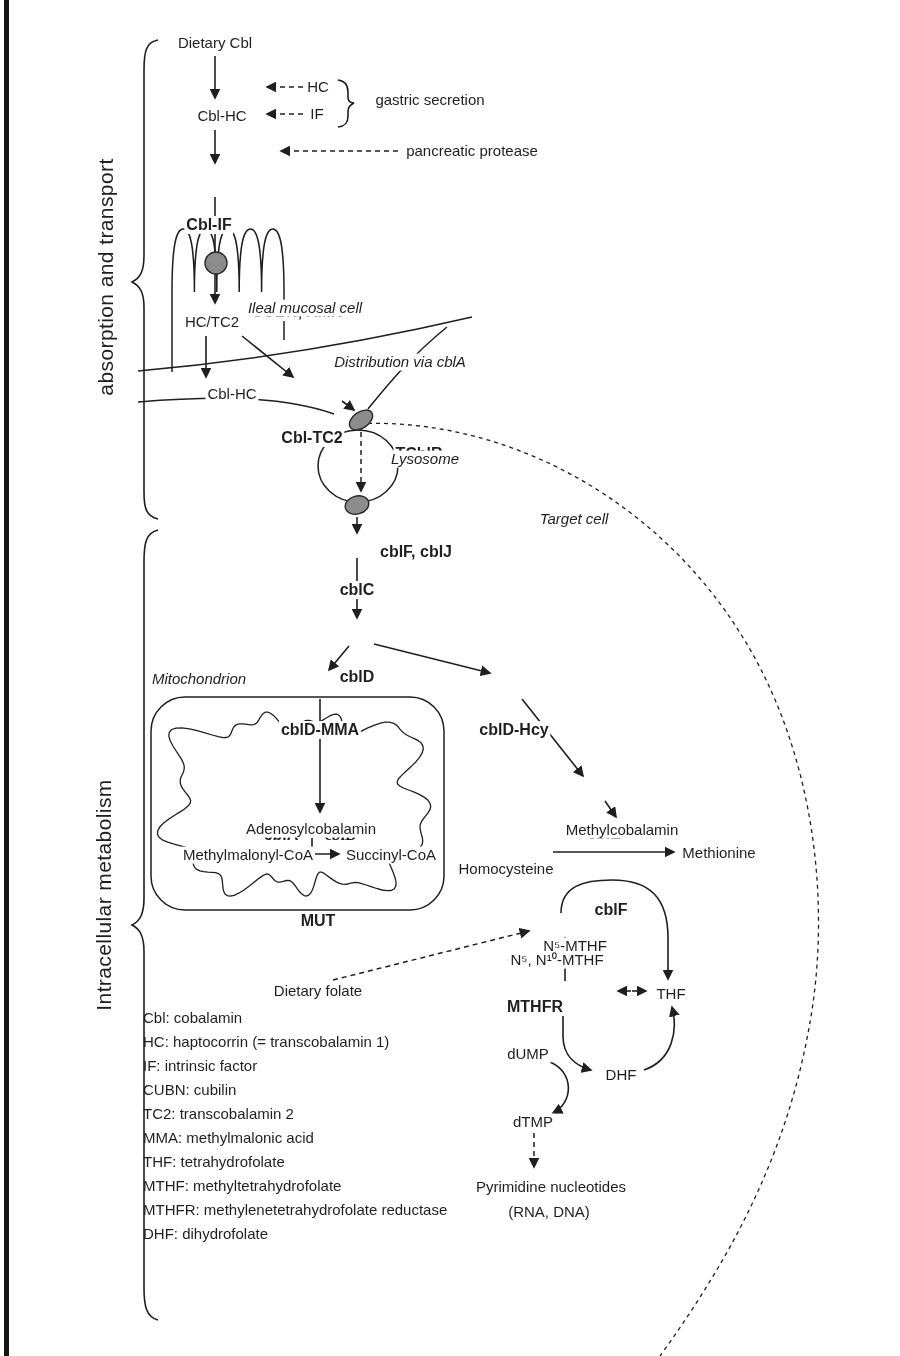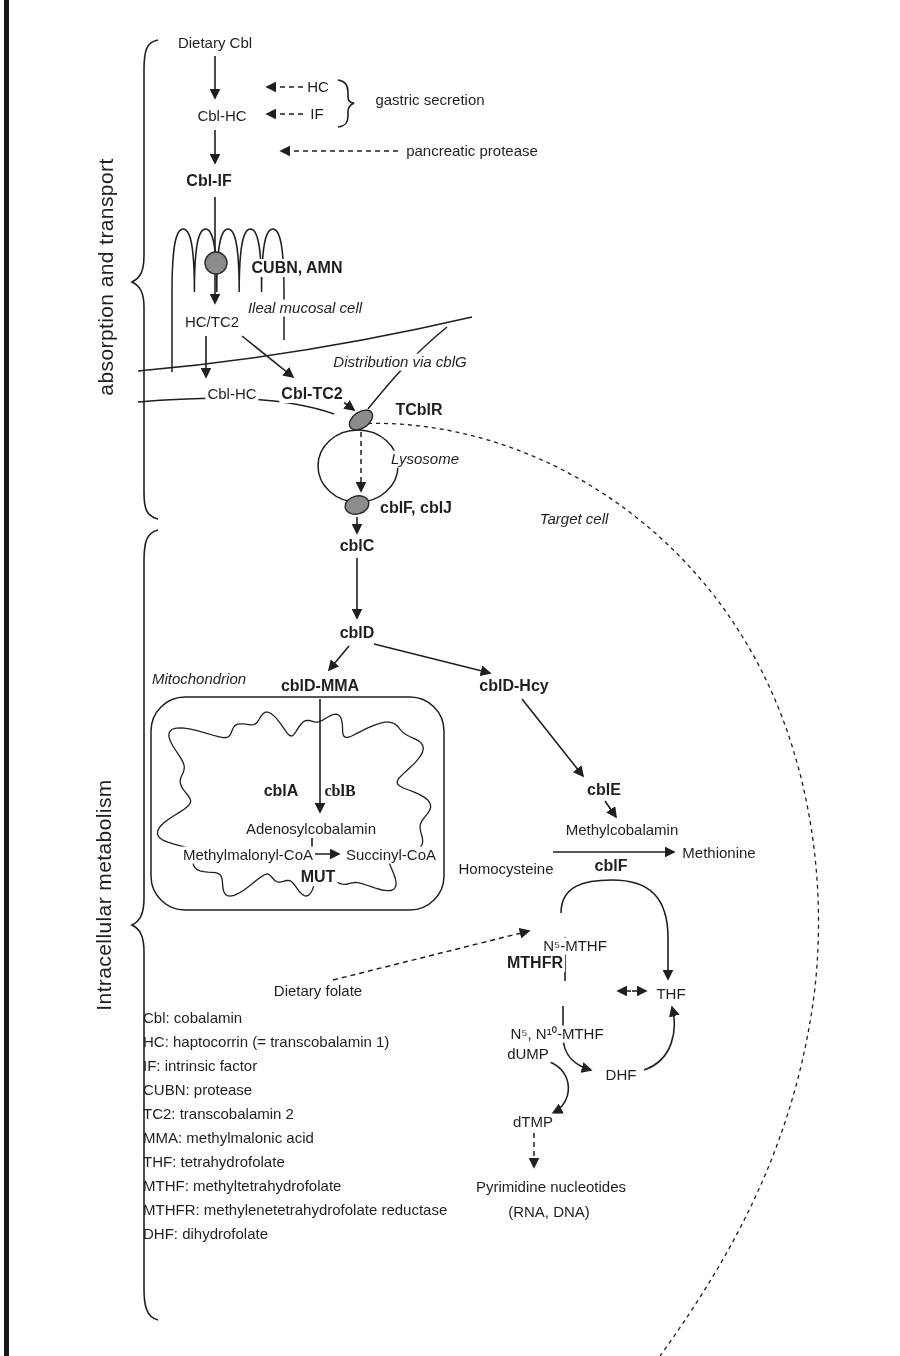--- a/index.html
+++ b/index.html
@@ -7,21 +7,21 @@
     position:relative;width:900px;height:1356px;background:#fff;overflow:hidden;
     font-family:"Liberation Sans", sans-serif;color:var(--ink,#1f1f1f);
   }
   #edge-bar{position:absolute;left:4px;top:0;width:5px;height:1356px;background:#151515;}
   svg{position:absolute;left:0;top:0;}
   .lbl{
     position:absolute;transform:translate(-50%,-50%);
     font-size:15px;line-height:1.12;white-space:nowrap;
     background:#fff;padding:0 2px;z-index:2;color:var(--ink,#1f1f1f);
   }
-  .b{font-weight:bold;font-size:16px;}
+  .b{font-weight:bold;font-size:16px;margin-top:44px;}
   .i{font-style:italic;}
   .vert{
     position:absolute;transform:translate(-50%,-50%) rotate(-90deg);
     font-size:21px;letter-spacing:.4px;white-space:nowrap;z-index:2;color:var(--ink,#1f1f1f);
   }
   .legend{
     position:absolute;left:143px;top:1006px;z-index:2;font-size:15px;line-height:24px;
   }
   .legend div{white-space:nowrap;}
 </style>
@@ -103,21 +103,21 @@
   <div class="lbl" style="left:215px;top:43px;">Dietary Cbl</div>
   <div class="lbl" style="left:318px;top:87px;">HC</div>
   <div class="lbl" style="left:317px;top:114px;">IF</div>
   <div class="lbl" style="left:430px;top:100px;">gastric secretion</div>
   <div class="lbl" style="left:472px;top:151px;">pancreatic protease</div>
   <div class="lbl" style="left:222px;top:116px;">Cbl-HC</div>
   <div class="lbl b" style="left:209px;top:181px;">Cbl-IF</div>
   <div class="lbl b" style="left:297px;top:268px;">CUBN, AMN</div>
   <div class="lbl i" style="left:305px;top:308px;">Ileal mucosal cell</div>
   <div class="lbl" style="left:212px;top:322px;">HC/TC2</div>
-  <div class="lbl i" style="left:400px;top:362px;">Distribution via cblG</div>
+  <div class="lbl i" style="left:400px;top:362px;">Distribution via cblA</div>
   <div class="lbl" style="left:232px;top:394px;">Cbl-HC</div>
   <div class="lbl b" style="left:312px;top:394px;">Cbl-TC2</div>
   <div class="lbl b" style="left:419px;top:410px;">TCblR</div>
   <div class="lbl i" style="left:425px;top:459px;">Lysosome</div>
   <div class="lbl b" style="left:416px;top:508px;">cblF, cblJ</div>
   <div class="lbl b" style="left:357px;top:546px;">cblC</div>
   <div class="lbl i" style="left:574px;top:519px;">Target cell</div>
   <div class="lbl b" style="left:357px;top:633px;">cblD</div>
   <div class="lbl i" style="left:199px;top:679px;">Mitochondrion</div>
   <div class="lbl b" style="left:320px;top:686px;">cblD-MMA</div>
@@ -128,34 +128,34 @@
   <div class="lbl" style="left:224px;top:855px;margin-left:24px;">Methylmalonyl-CoA</div>
   <div class="lbl" style="left:391px;top:855px;">Succinyl-CoA</div>
   <div class="lbl b" style="left:318px;top:877px;">MUT</div>
   <div class="lbl b" style="left:604px;top:790px;">cblE</div>
   <div class="lbl" style="left:622px;top:830px;">Methylcobalamin</div>
   <div class="lbl" style="left:506px;top:853px;margin-top:16px;">Homocysteine</div>
   <div class="lbl" style="left:719px;top:853px;">Methionine</div>
   <div class="lbl b" style="left:611px;top:866px;">cblF</div>
   <div class="lbl" style="left:575px;top:926px;margin-top:20px;">N⁵-MTHF</div>
   <div class="lbl b" style="left:535px;top:963px;">MTHFR</div>
-  <div class="lbl" style="left:557px;top:1034px;">N⁵, N¹⁰-MTHF</div>
+  <div class="lbl" style="left:557px;top:960px;">N⁵, N¹⁰-MTHF</div>
   <div class="lbl" style="left:671px;top:994px;">THF</div>
   <div class="lbl" style="left:318px;top:991px;">Dietary folate</div>
   <div class="lbl" style="left:528px;top:1054px;">dUMP</div>
   <div class="lbl" style="left:621px;top:1075px;">DHF</div>
   <div class="lbl" style="left:533px;top:1122px;">dTMP</div>
   <div class="lbl" style="left:551px;top:1187px;">Pyrimidine nucleotides</div>
   <div class="lbl" style="left:549px;top:1212px;">(RNA, DNA)</div>
 
   <div class="legend">
     <div>Cbl: cobalamin</div>
     <div>HC: haptocorrin (= transcobalamin 1)</div>
     <div>IF: intrinsic factor</div>
-    <div>CUBN: protease</div>
+    <div>CUBN: cubilin</div>
     <div>TC2: transcobalamin 2</div>
     <div>MMA: methylmalonic acid</div>
     <div>THF: tetrahydrofolate</div>
     <div>MTHF: methyltetrahydrofolate</div>
     <div>MTHFR: methylenetetrahydrofolate reductase</div>
     <div>DHF: dihydrofolate</div>
   </div>
 </div>
 
 </body></html>

